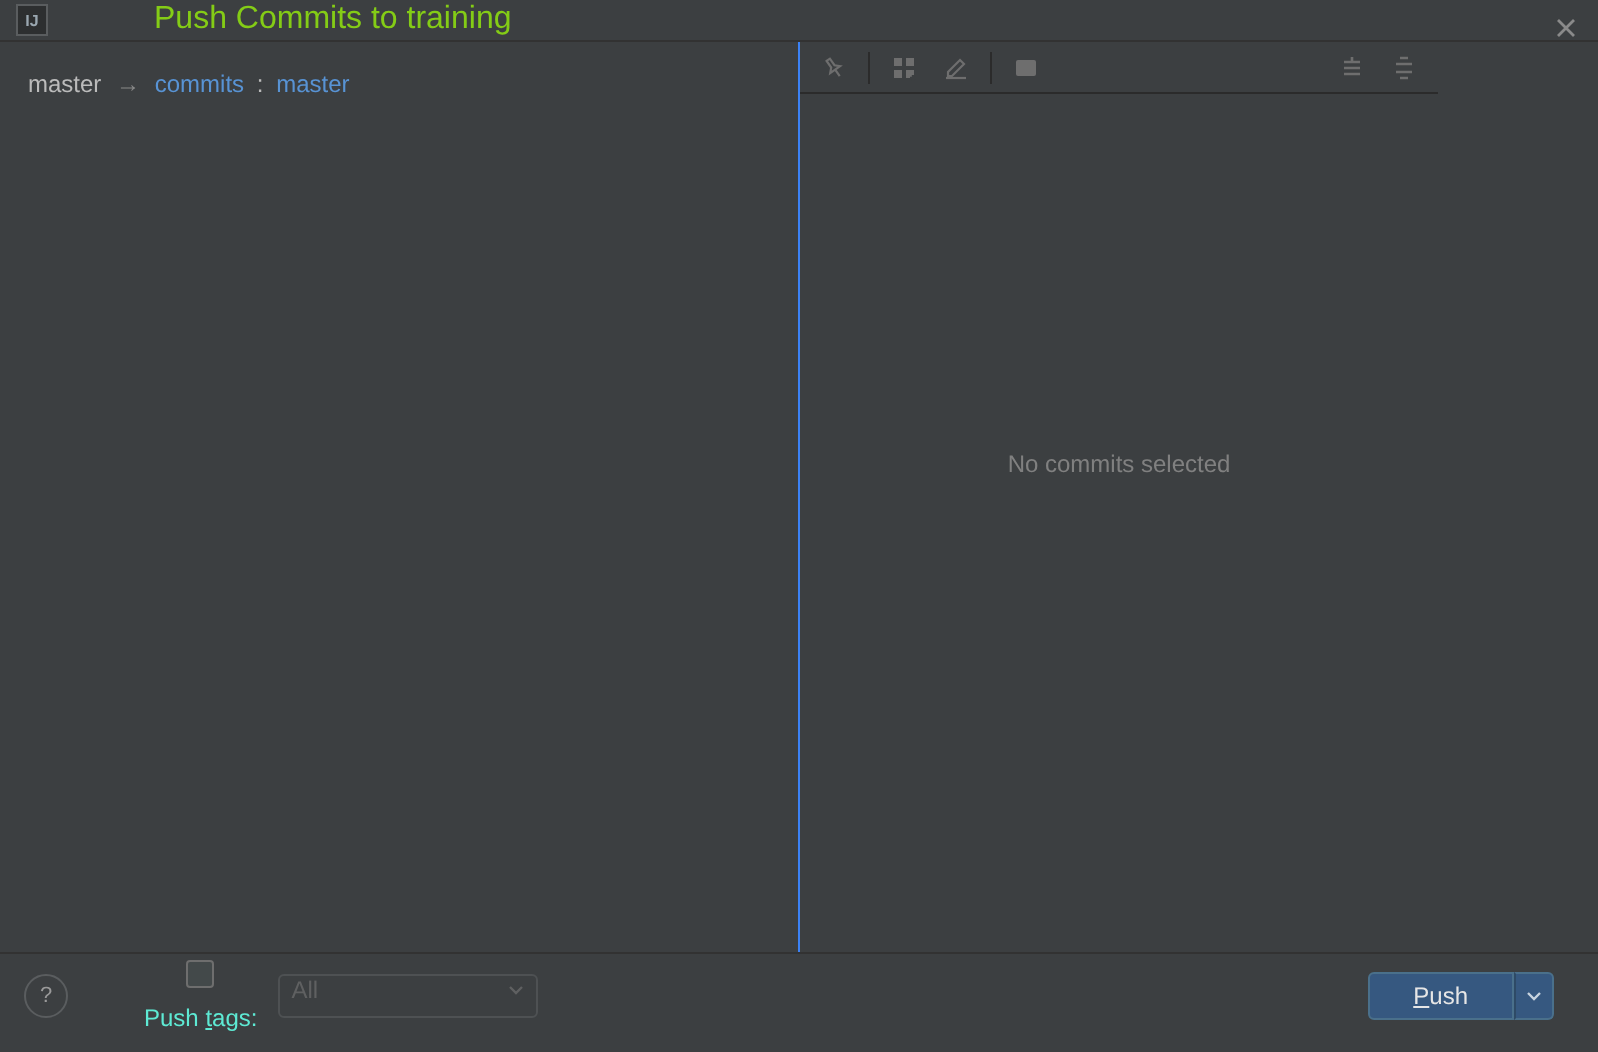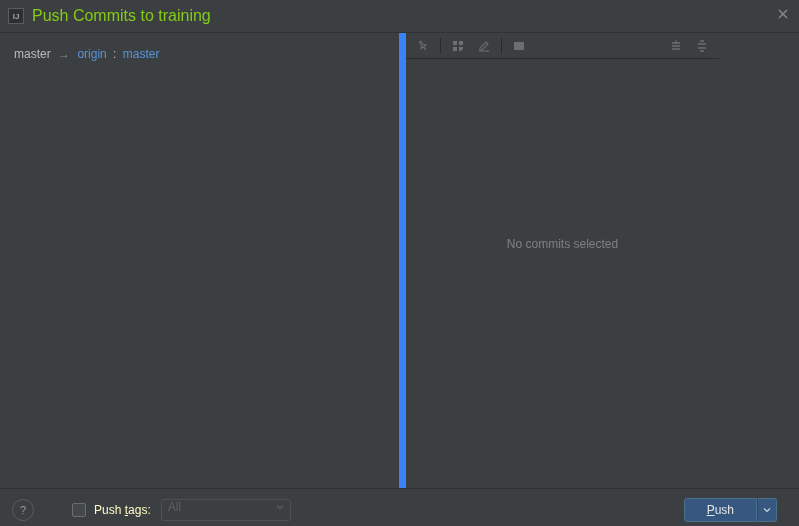--- a/index.html
+++ b/index.html
@@ -6,27 +6,28 @@
     body {
       width: 799px;
       height: 526px;
       background: #3c3f41;
       font-family: -apple-system, "Segoe UI", Arial, sans-serif;
       font-size: 12px;
       color: #bbbbbb;
       overflow: hidden;
     }
     .titlebar {
-      height: 33px;
+      height: 21px;
       background: #3c3f41;
       border-bottom: 1px solid #323232;
       display: flex;
       align-items: center;
       padding: 0 8px;
       position: relative;
+      gap: 45px;
     }
     .app-icon {
       width: 16px;
       height: 16px;
       background: #2d2f30;
       border: 1px solid #5a5d5f;
       display: flex;
       align-items: center;
       justify-content: center;
       margin-right: 8px;
@@ -58,21 +59,21 @@
       padding: 14px 14px;
     }
     .branch-line { color: #bbbbbb; }
     .branch-line .local { color: #bbbbbb; }
     .arrow { color: #888; margin: 0 4px; }
     .link { color: #5893d4; }
     .colon { color: #bbbbbb; margin: 0 3px; }
     .right-panel {
       width: 320px;
       background: #3c3f41;
-      border-left: 7px solid #3b82f6;
+      border-left: 1px solid #3b82f6;
       display: flex;
       flex-direction: column;
     }
     .toolbar {
       height: 26px;
       border-bottom: 1px solid #2b2b2b;
       display: flex;
       align-items: center;
       padding: 0 6px;
       gap: 4px;
@@ -120,21 +121,22 @@
       justify-content: center;
       color: #9a9a9a;
       font-size: 11px;
       cursor: pointer;
     }
     .checkbox-wrap {
       display: flex;
       align-items: center;
       margin-left: 38px;
       gap: 8px;
-      color: #fef9c3;
+      color: #5eead4;
+      flex-direction: column;
     }
     .checkbox {
       width: 14px;
       height: 14px;
       border: 1px solid #6e6e6e;
       background: #43494a;
       border-radius: 2px;
     }
     .combo {
       width: 130px;
@@ -206,21 +208,21 @@
         <path d="M1 1 L9 9 M9 1 L1 9" stroke="currentColor" stroke-width="1.4" fill="none"></path>
       </svg>
   </div>
 </div>
 
 <div class="content">
   <div class="left-panel">
     <div class="branch-line">
       <span class="local">master</span>
       <span class="arrow">→</span>
-      <span class="link">origin</span>
+      <span class="link">commits</span>
       <span class="colon">:</span>
       <span class="link">master</span>
     </div>
   </div>
 
   <div class="right-panel">
     <div class="toolbar">
       <div class="tool-btn">
         <svg viewBox="0 0 14 14">
             <path d="M6 2 L8 2 L8 6 L10 8 L4 8 L6 6 Z M7 8 L7 12" stroke="currentColor" stroke-width="1.1" fill="none" transform="rotate(-35 7 7)"></path>

